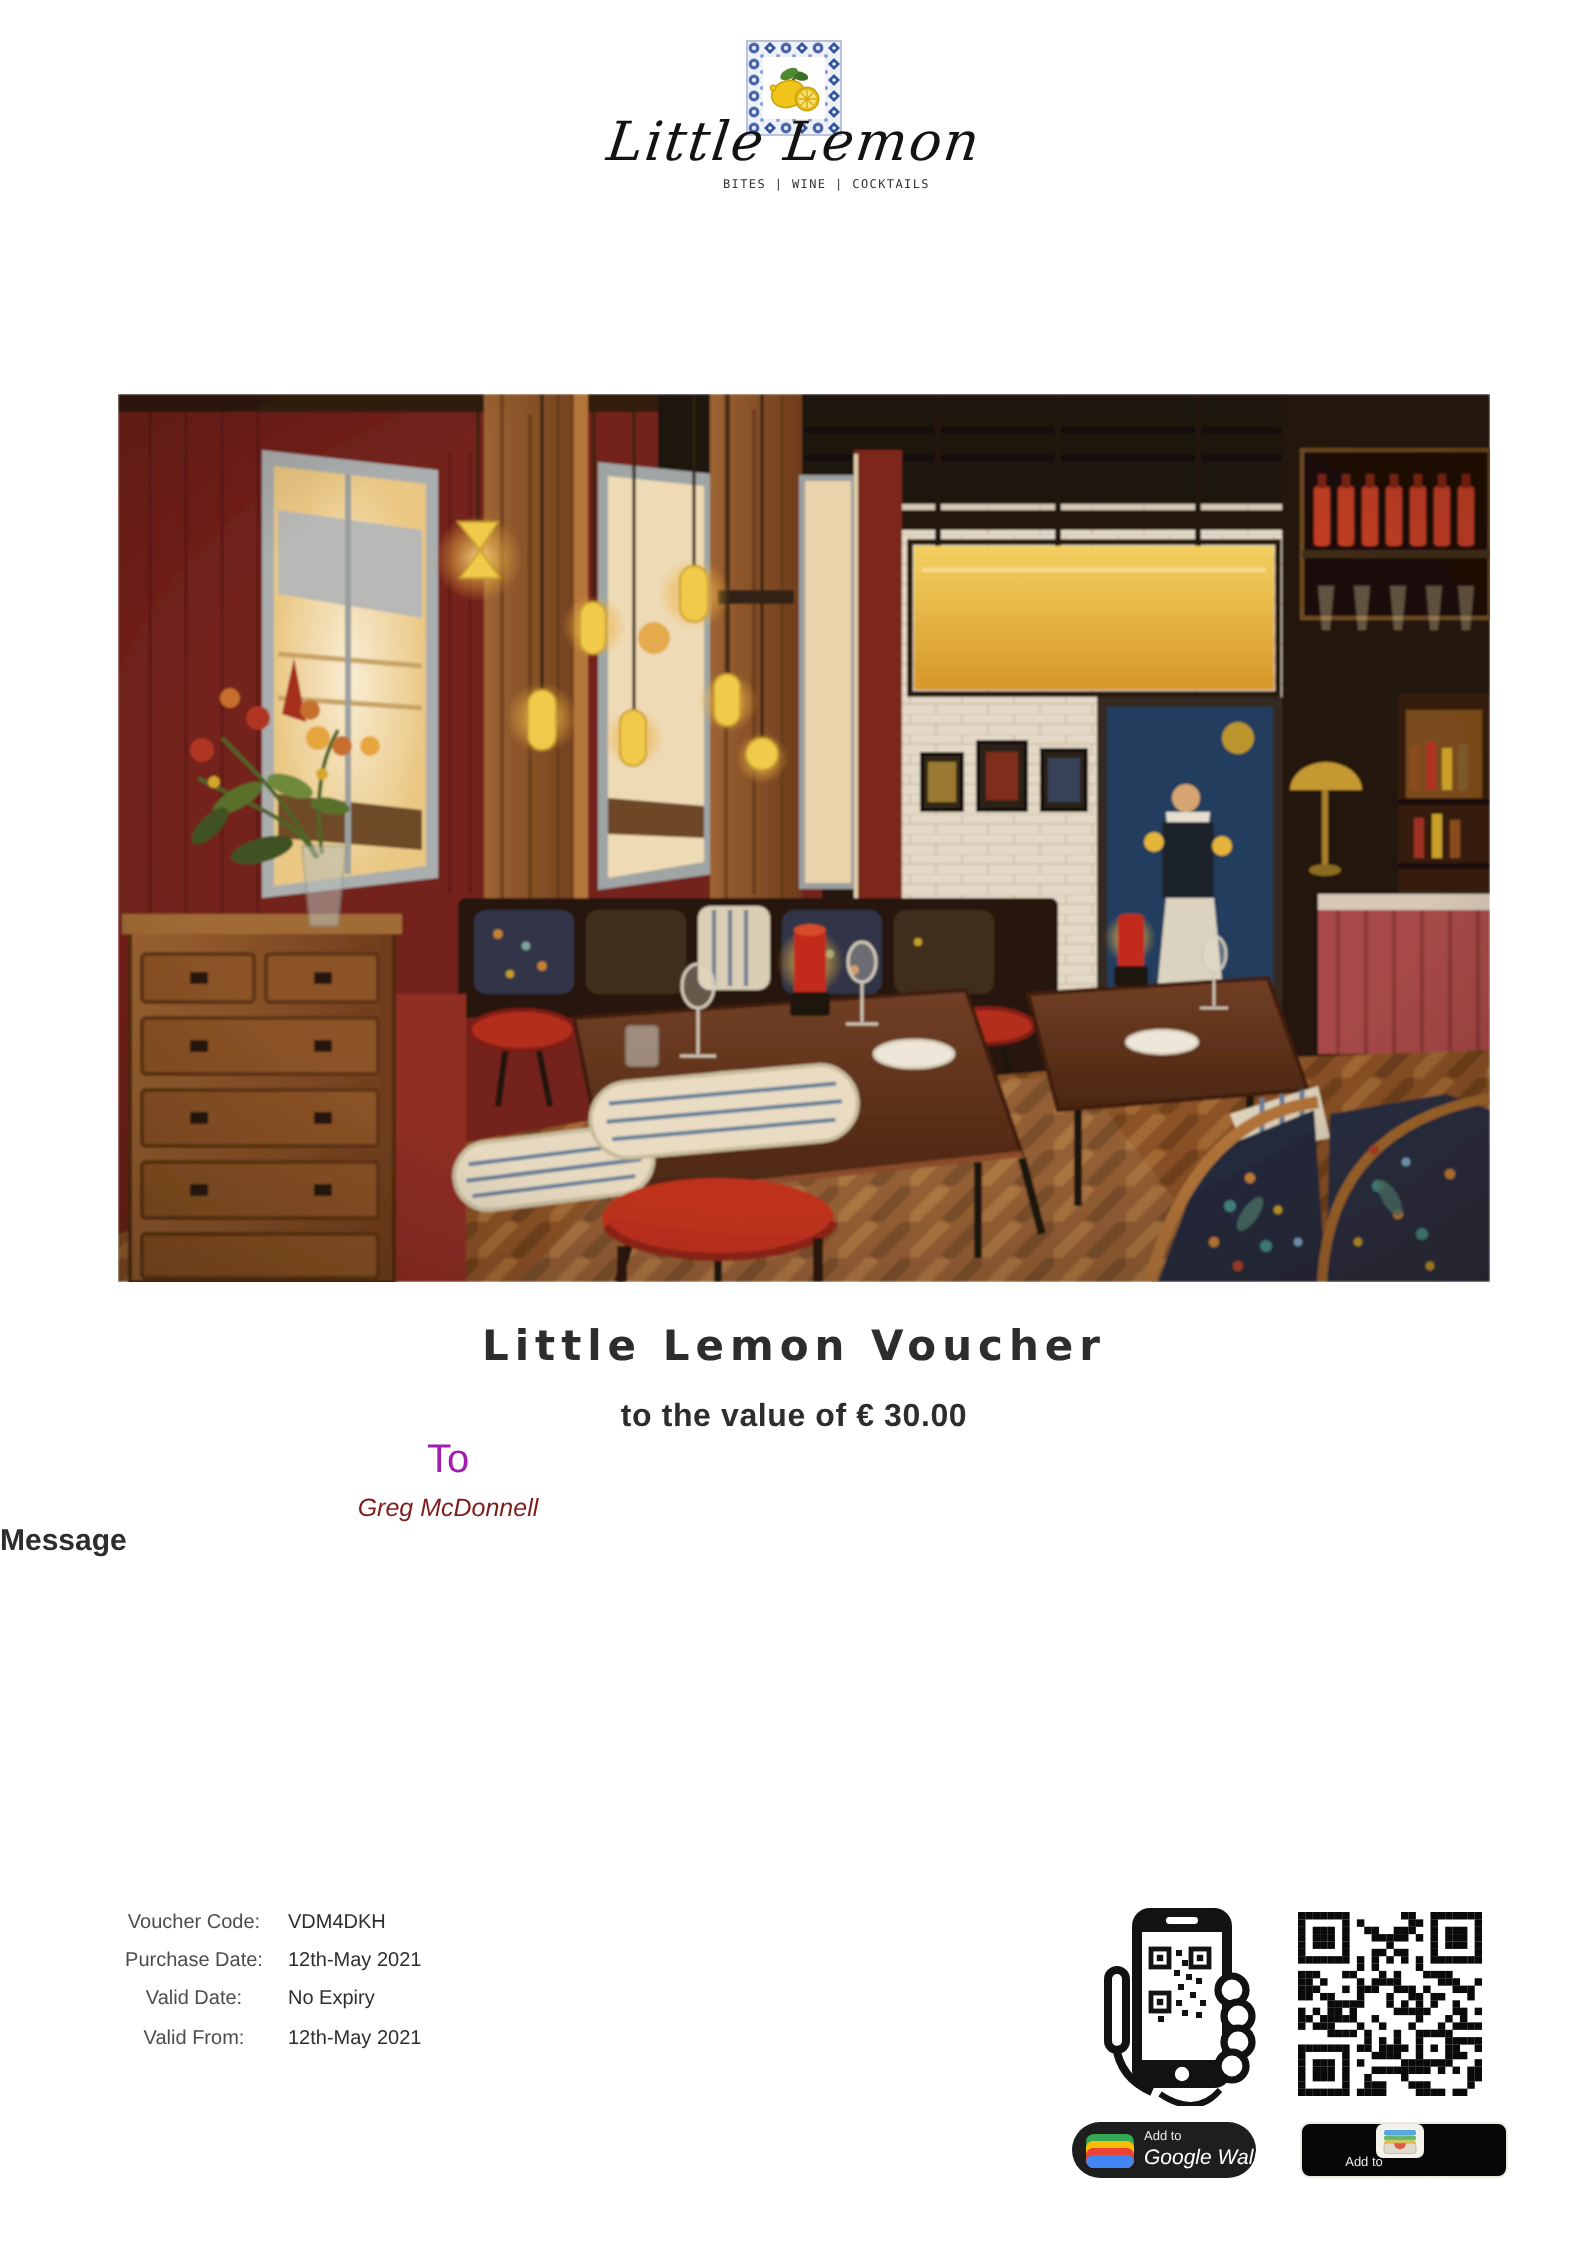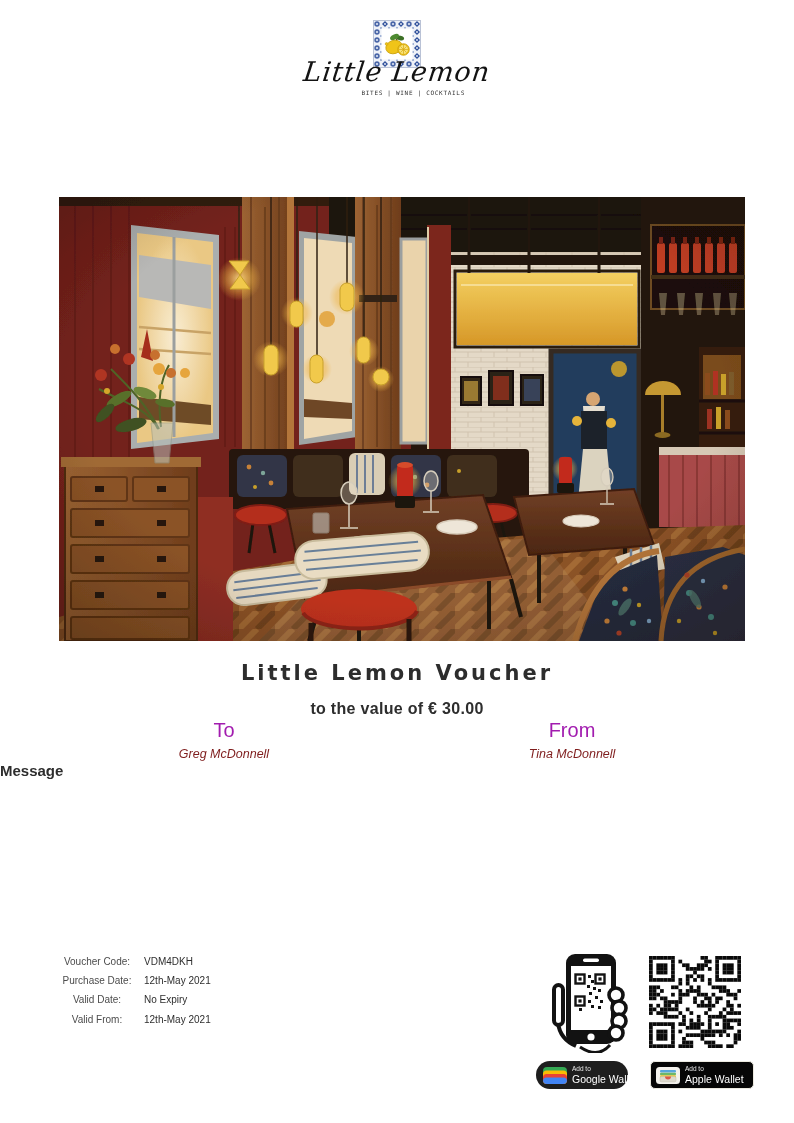--- a/index.html
+++ b/index.html
@@ -42,25 +42,25 @@
   
   .phone{left:546px;top:951px;width:88px;height:104px;}
   .qr{left:649px;top:956px;width:92px;height:92px;}
   .qr svg{display:block;width:100%;height:100%;}
 
   
   .wallet-btn{display:flex;align-items:center;box-sizing:border-box;cursor:pointer;}
   .gw{left:536px;top:1061px;width:92px;height:28px;background:#1e1e1e;border-radius:14px;
       padding:0 6px 0 7px;}
   .aw{left:650px;top:1061px;width:104px;height:28px;background:#060606;border:1.5px solid #ecead f;
-      border:1.5px solid #eceae0;border-radius:5px;padding:0 5px;}
+      border:1.5px solid #eceae0;border-radius:5px;padding:0 5px;flex-direction:column;}
   .wicon{flex:0 0 auto;margin-right:5px;line-height:0;}
   .wtxt{display:flex;flex-direction:column;justify-content:center;line-height:1;}
   .wadd{font-size:6.5px;color:#e9e9e9;margin-bottom:2px;}
-  .wname{font-size:10.5px;color:#ffffff;white-space:nowrap;}
+  .wname{font-size:10.5px;color:#ffffff;white-space:nowrap;font-style:italic;}
 </style>
 </head>
 <body>
 
 <div class="page">
 
   <div class="abs logo-tile">
     <svg viewBox="0 0 48 48" width="48" height="48">
       <defs>
         <pattern id="tilep" width="16" height="8" patternUnits="userSpaceOnUse">
@@ -433,24 +433,20 @@
       </g>
     </svg>
   </div>
 
   <div class="abs title">Little Lemon Voucher</div>
   <div class="abs subtitle">to the value of € 30.00</div>
 
   <div class="abs col-to">
     <div class="col-head">To</div>
     <div class="col-name">Greg McDonnell</div>
-  </div>
-  <div class="abs col-from">
-    <div class="col-head">From</div>
-    <div class="col-name">Tina McDonnell</div>
   </div>
   <div class="abs message-head">Message</div>
   <div class="abs message-body"></div>
 
   <div class="abs details">
     <div class="drow">
       <span class="dlabel">Voucher Code:</span><span class="dvalue">VDM4DKH</span>
     </div>
     <div class="drow">
       <span class="dlabel">Purchase Date:</span><span class="dvalue">12th-May 2021</span>

